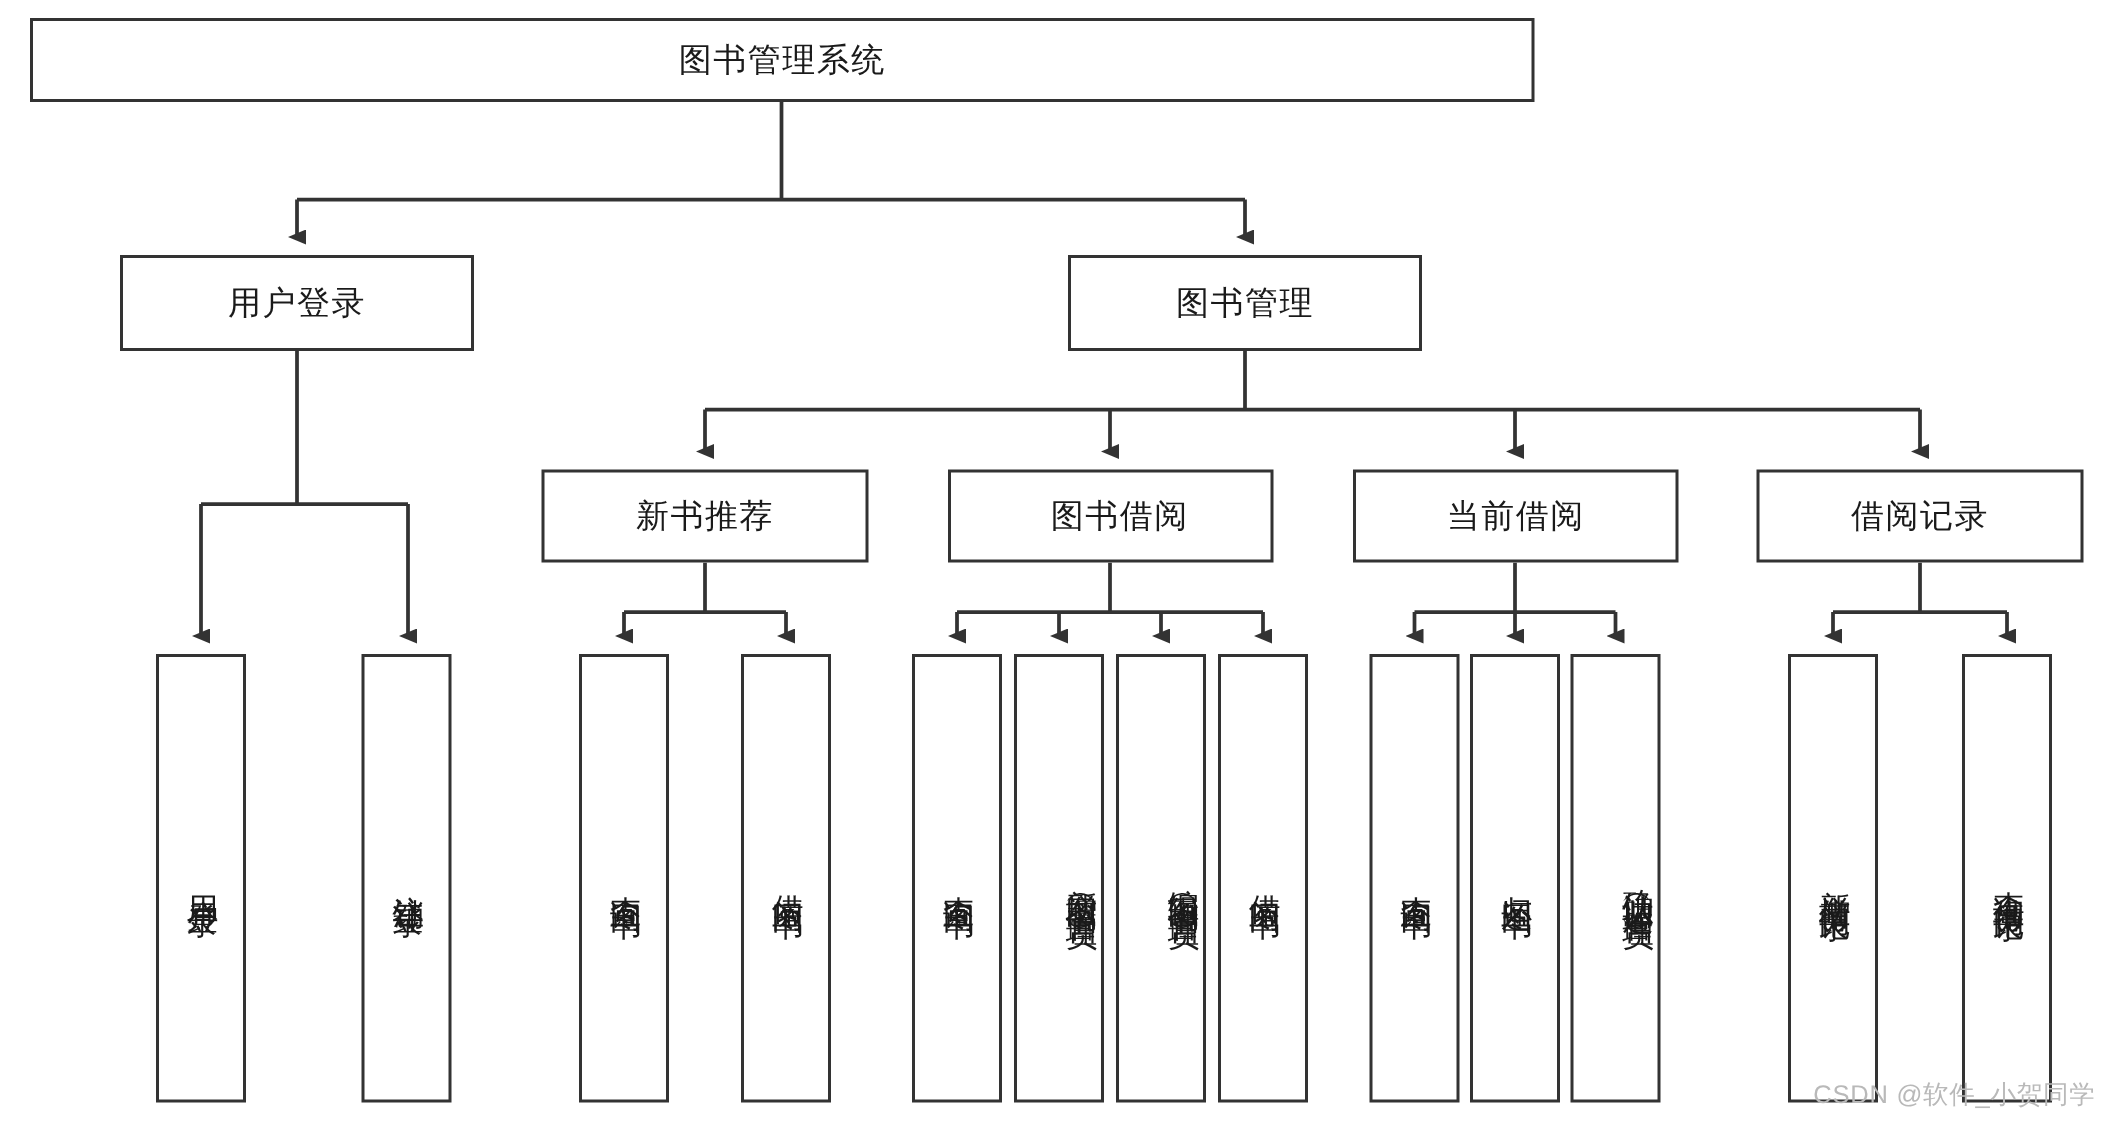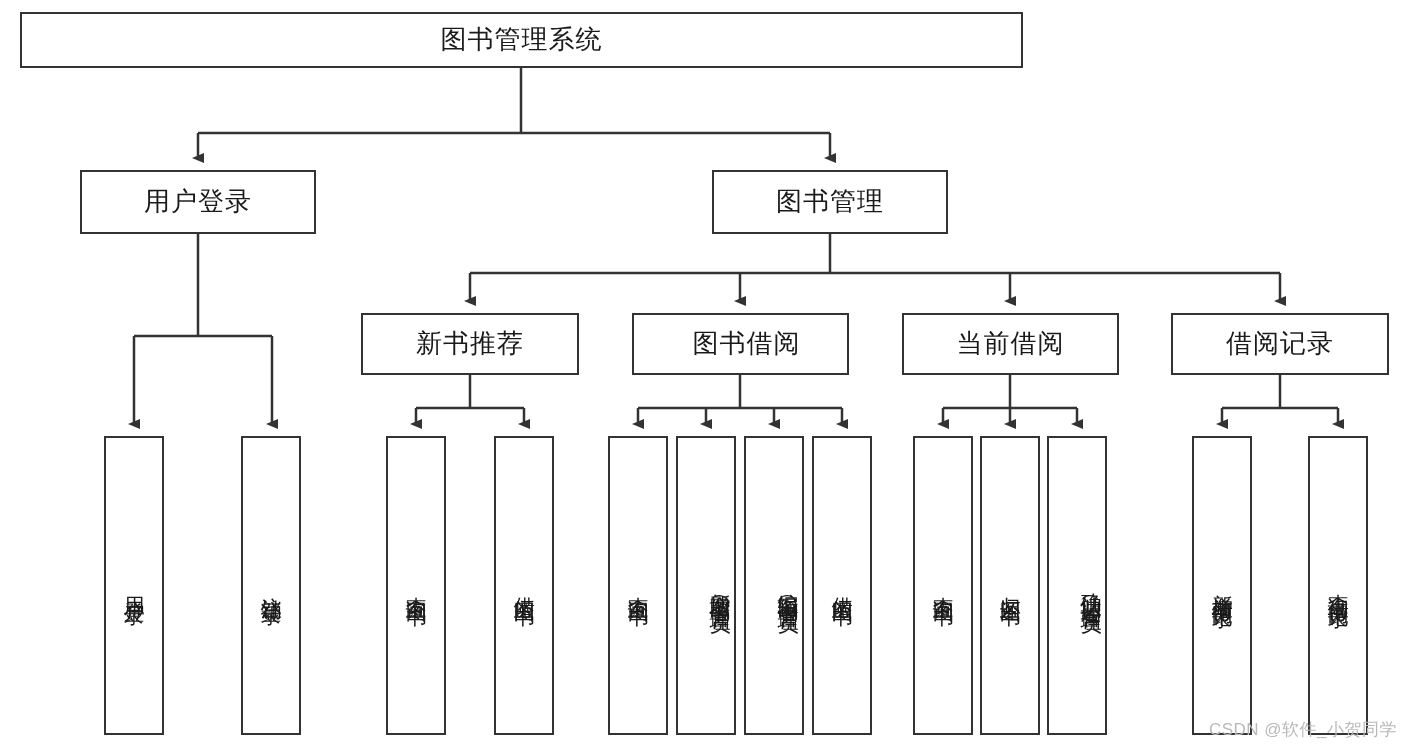--- a/index.html
+++ b/index.html
@@ -22,21 +22,21 @@
     box-sizing: border-box;
     background: #ffffff;
     border: 2.5px solid #333333;
     display: flex;
     align-items: center;
     justify-content: center;
     color: #1a1a1a;
     letter-spacing: 1px;
   }
   .node.horiz {
-    font-size: 26px;
+    font-size: 22px;
     line-height: 1.2;
   }
   .node.vert {
     writing-mode: vertical-rl;
     text-orientation: upright;
     font-size: 21px;
     line-height: 1.35;
     align-items: flex-start;
     justify-content: center;
     padding-top: 14px;

